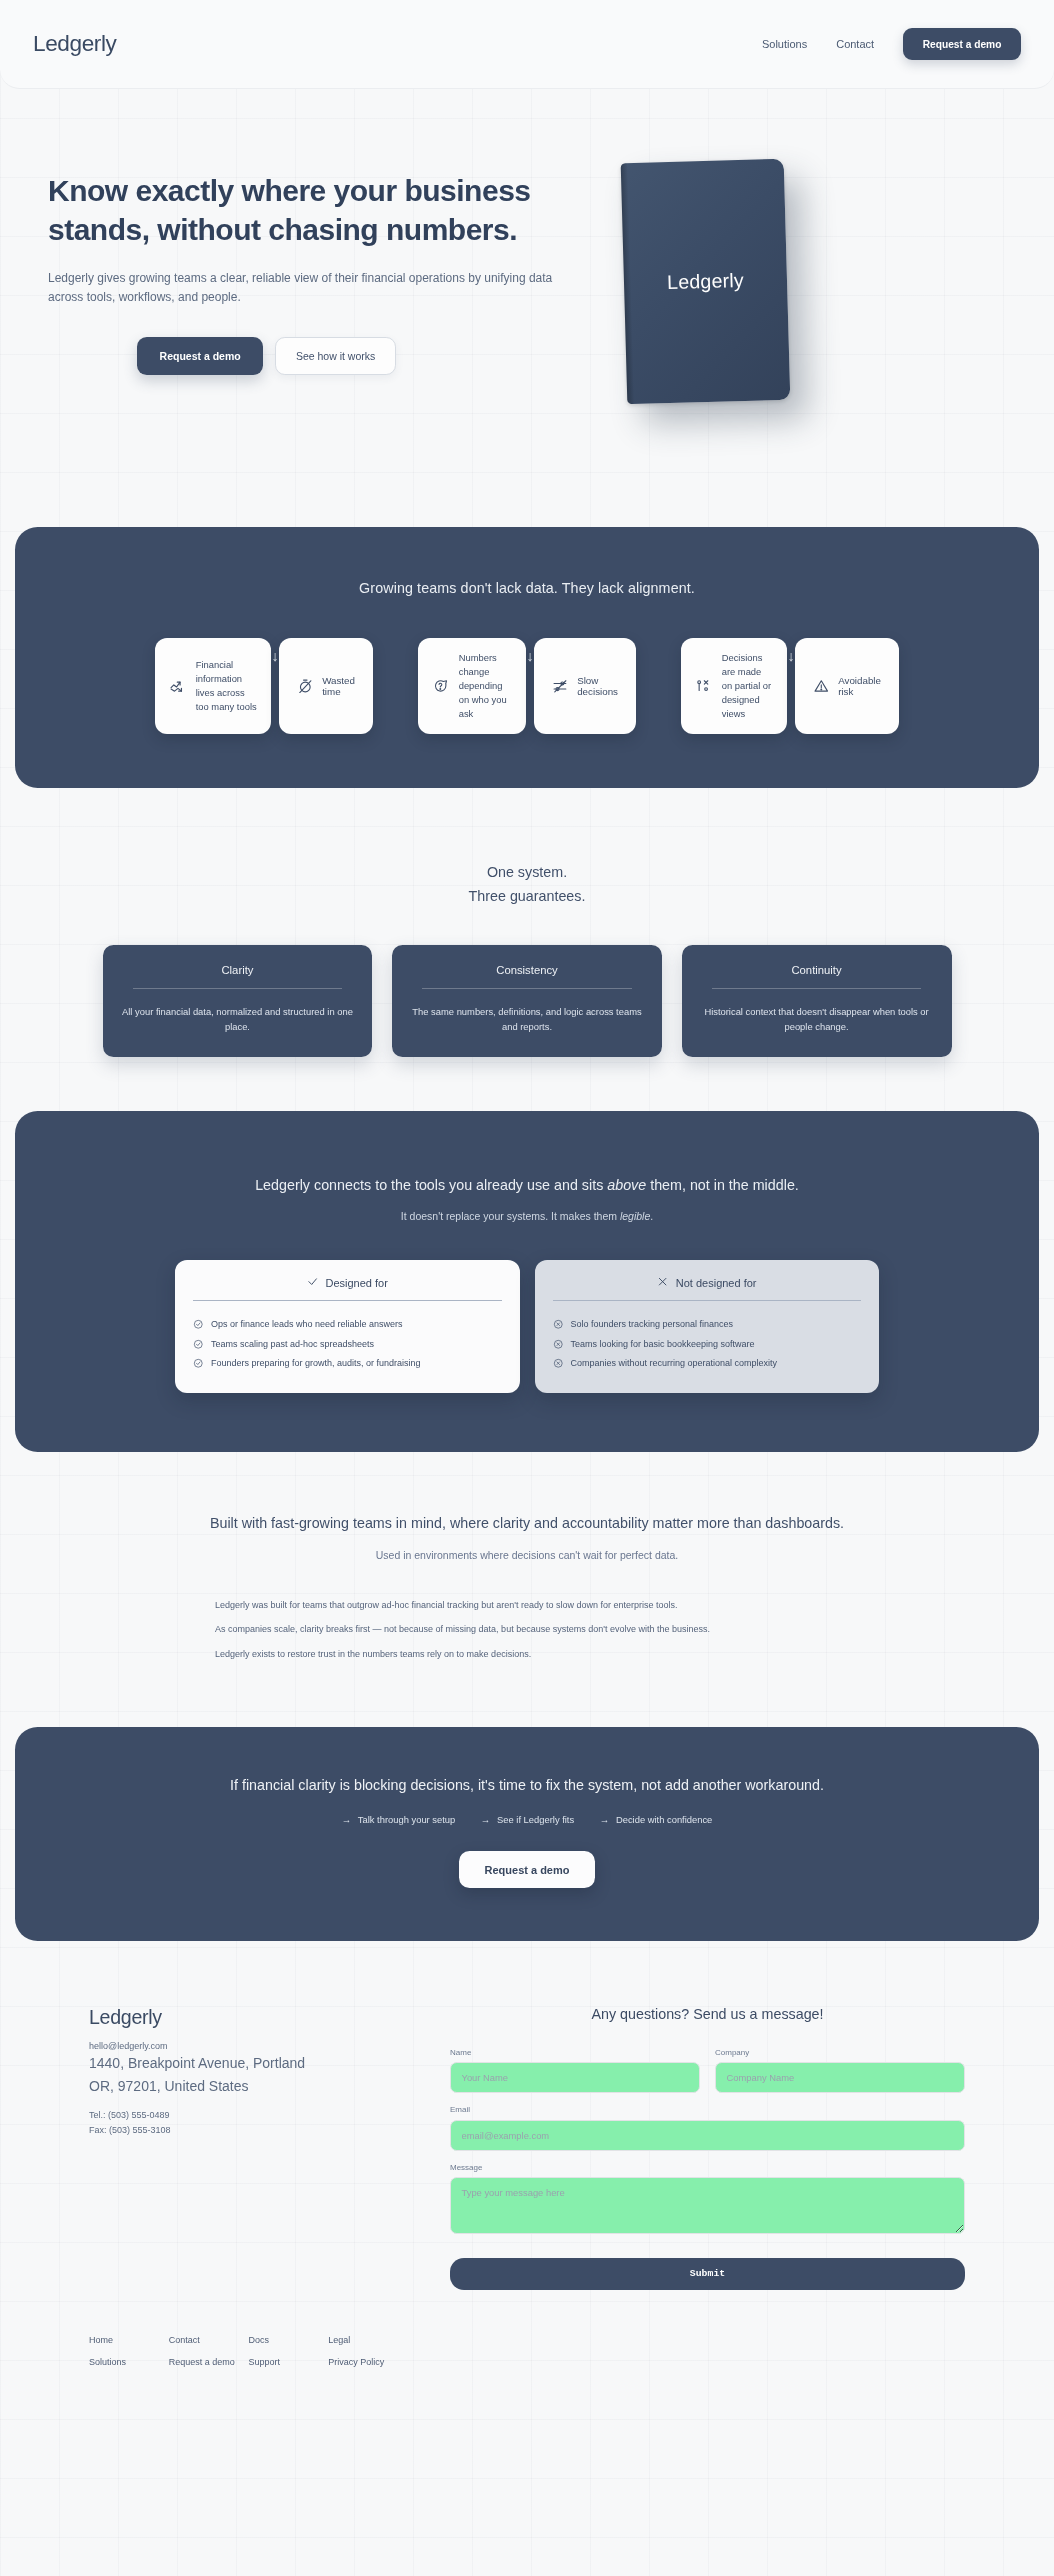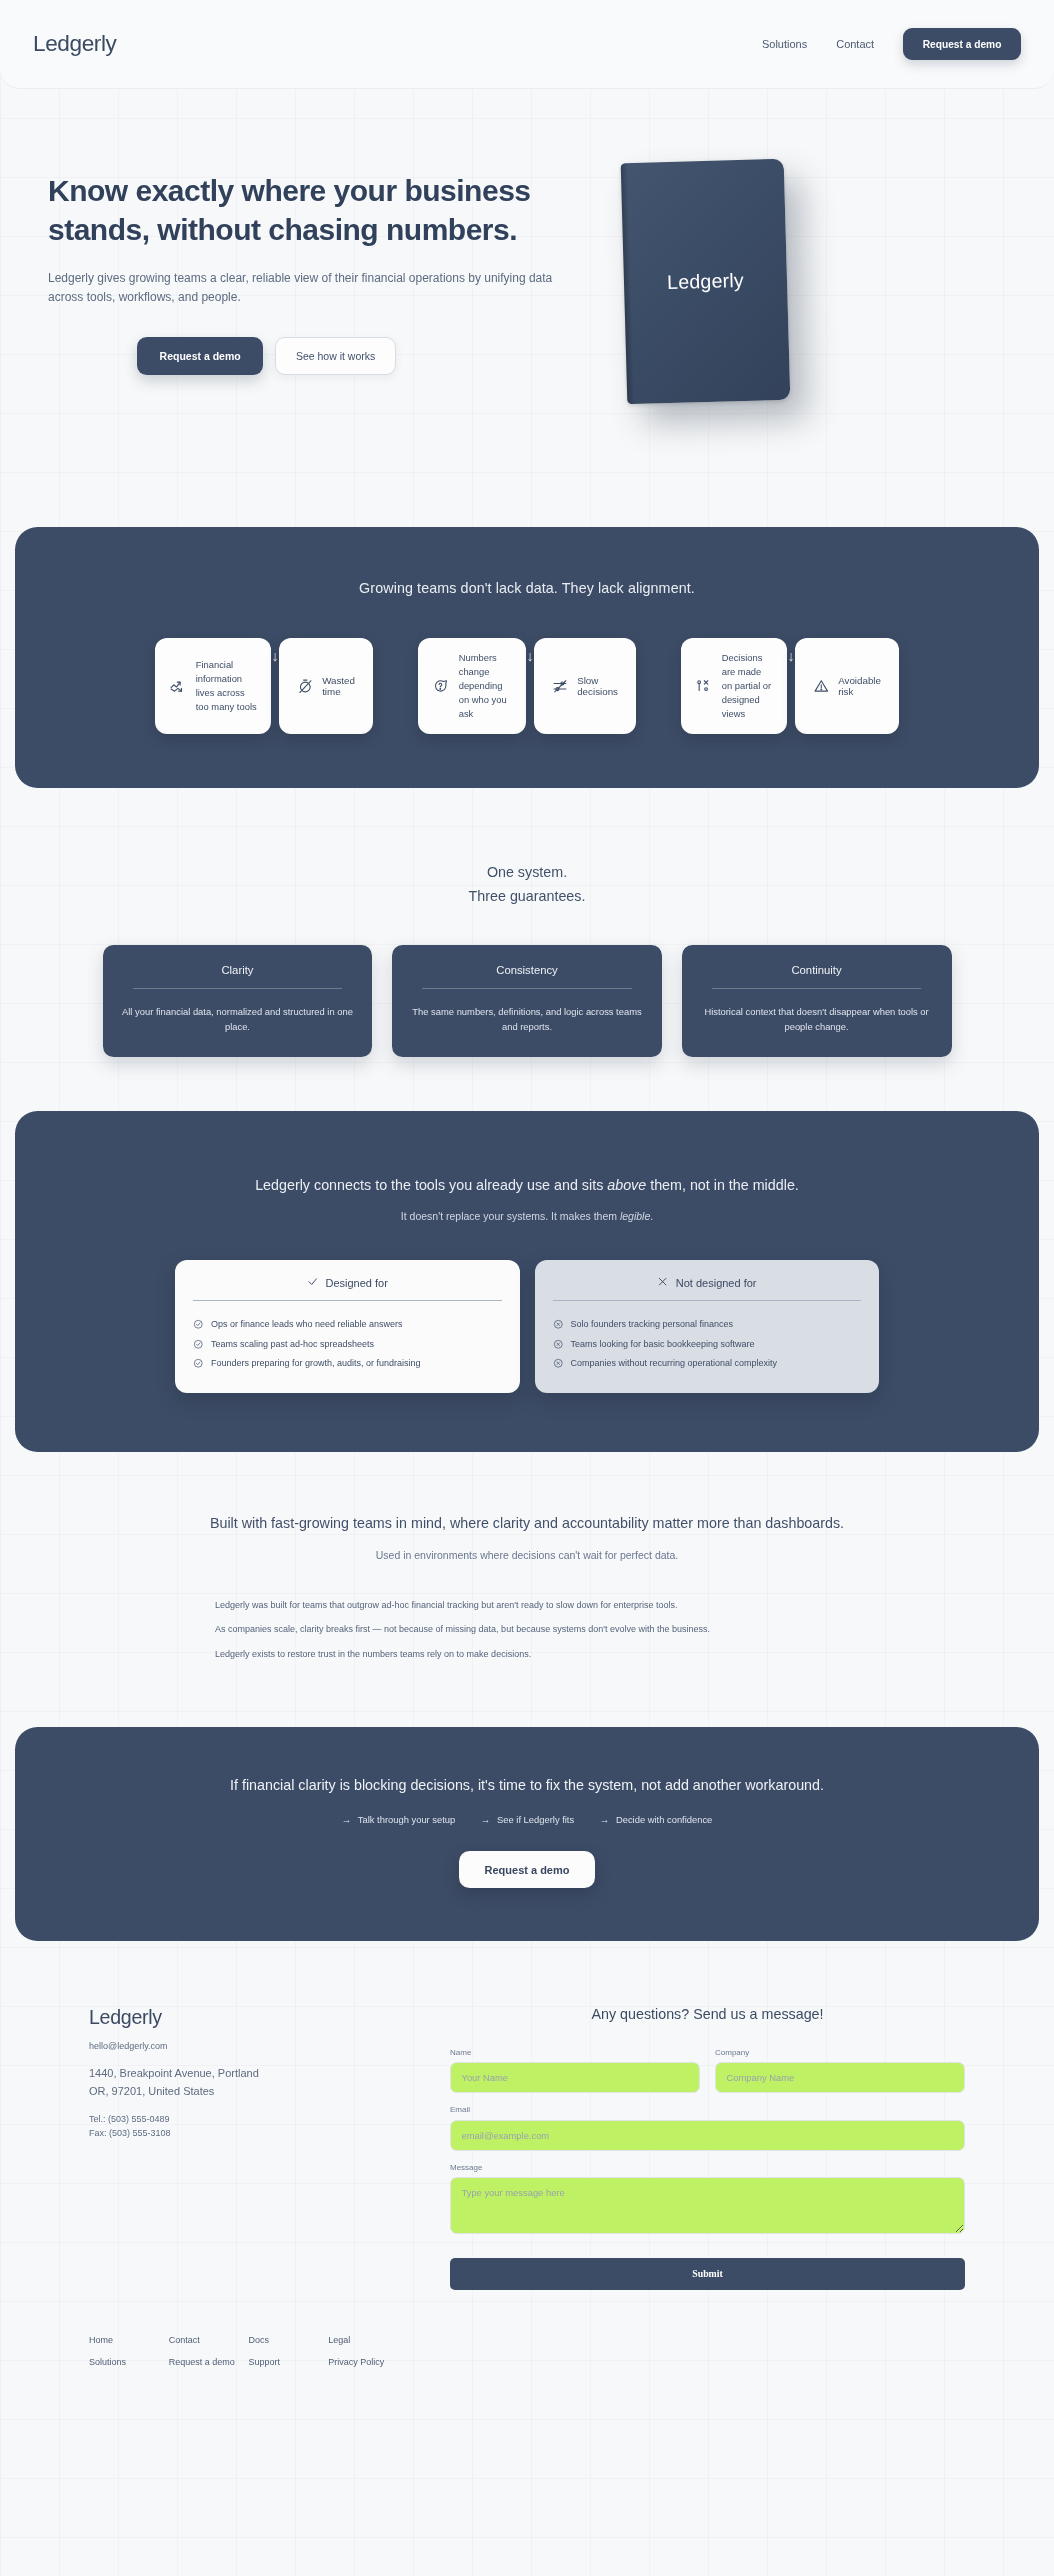--- a/index.html
+++ b/index.html
@@ -280,58 +280,58 @@
     cursor: pointer;
     box-shadow: 0 6px 15px rgba(20,28,42,.25);
   }
 
   
   .footer { padding: 65px 0 45px; position: relative; }
   .f-top { display: flex; padding: 0 89px 0 89px; gap: 45px; }
   .f-left { width: 316px; }
   .f-brand { font-size: 19.6px; color: #3a4a63; letter-spacing: -0.3px; }
   .f-email { margin-top: 12px; font-size: 9px; color: #5d6b81; }
-  .f-addr { margin-top: 14px; font-size: 11px; color: #5d6b81; line-height: 1.62; }
+  .f-addr { margin-top: 1px; font-size: 14px; color: #5d6b81; line-height: 1.62; }
   .f-tel { margin-top: 10.5px; font-size: 9px; color: #5d6b81; line-height: 1.62; }
   .f-right { flex: 1; }
   .f-form-title {
     text-align: center;
     font-size: 14.3px;
     color: #3c4b64;
     font-weight: 400;
     margin-bottom: 25.6px;
   }
   .f-row { display: flex; gap: 15px; }
   .f-field { flex: 1; margin-bottom: 12px; }
   .f-label { font-size: 8px; color: #6d7a90; display: block; margin-bottom: 5.3px; }
   .f-input, .f-textarea {
     width: 100%;
-    background: #bef264;
+    background: #86efac;
     border: 0.8px solid #e2e3e6;
     border-radius: 6.8px;
     padding: 9px 10.5px;
     font-size: 9.4px;
     color: #3f4e67;
     font-family: "Liberation Sans", sans-serif;
     outline: none;
   }
   .f-input::placeholder, .f-textarea::placeholder { color: #9aa2ae; }
   .f-textarea { height: 57px; resize: vertical; }
   .f-submit {
     width: 100%;
     margin-top: 9px;
     background: #3d4c66;
     color: #fff;
     border: none;
-    border-radius: 5px;
+    border-radius: 14px;
     padding: 10.5px 0;
     font-size: 9.8px;
     font-weight: 700;
     cursor: pointer;
-    font-family: Liberation Serif, serif;
+    font-family: Liberation Mono, monospace;
   }
   .f-nav {
     margin-top: 39px;
     padding: 0 89px;
     display: flex;
     gap: 0;
     width: 497px;
   }
   .f-nav-col { width: 89px; }
   .f-nav-link {

